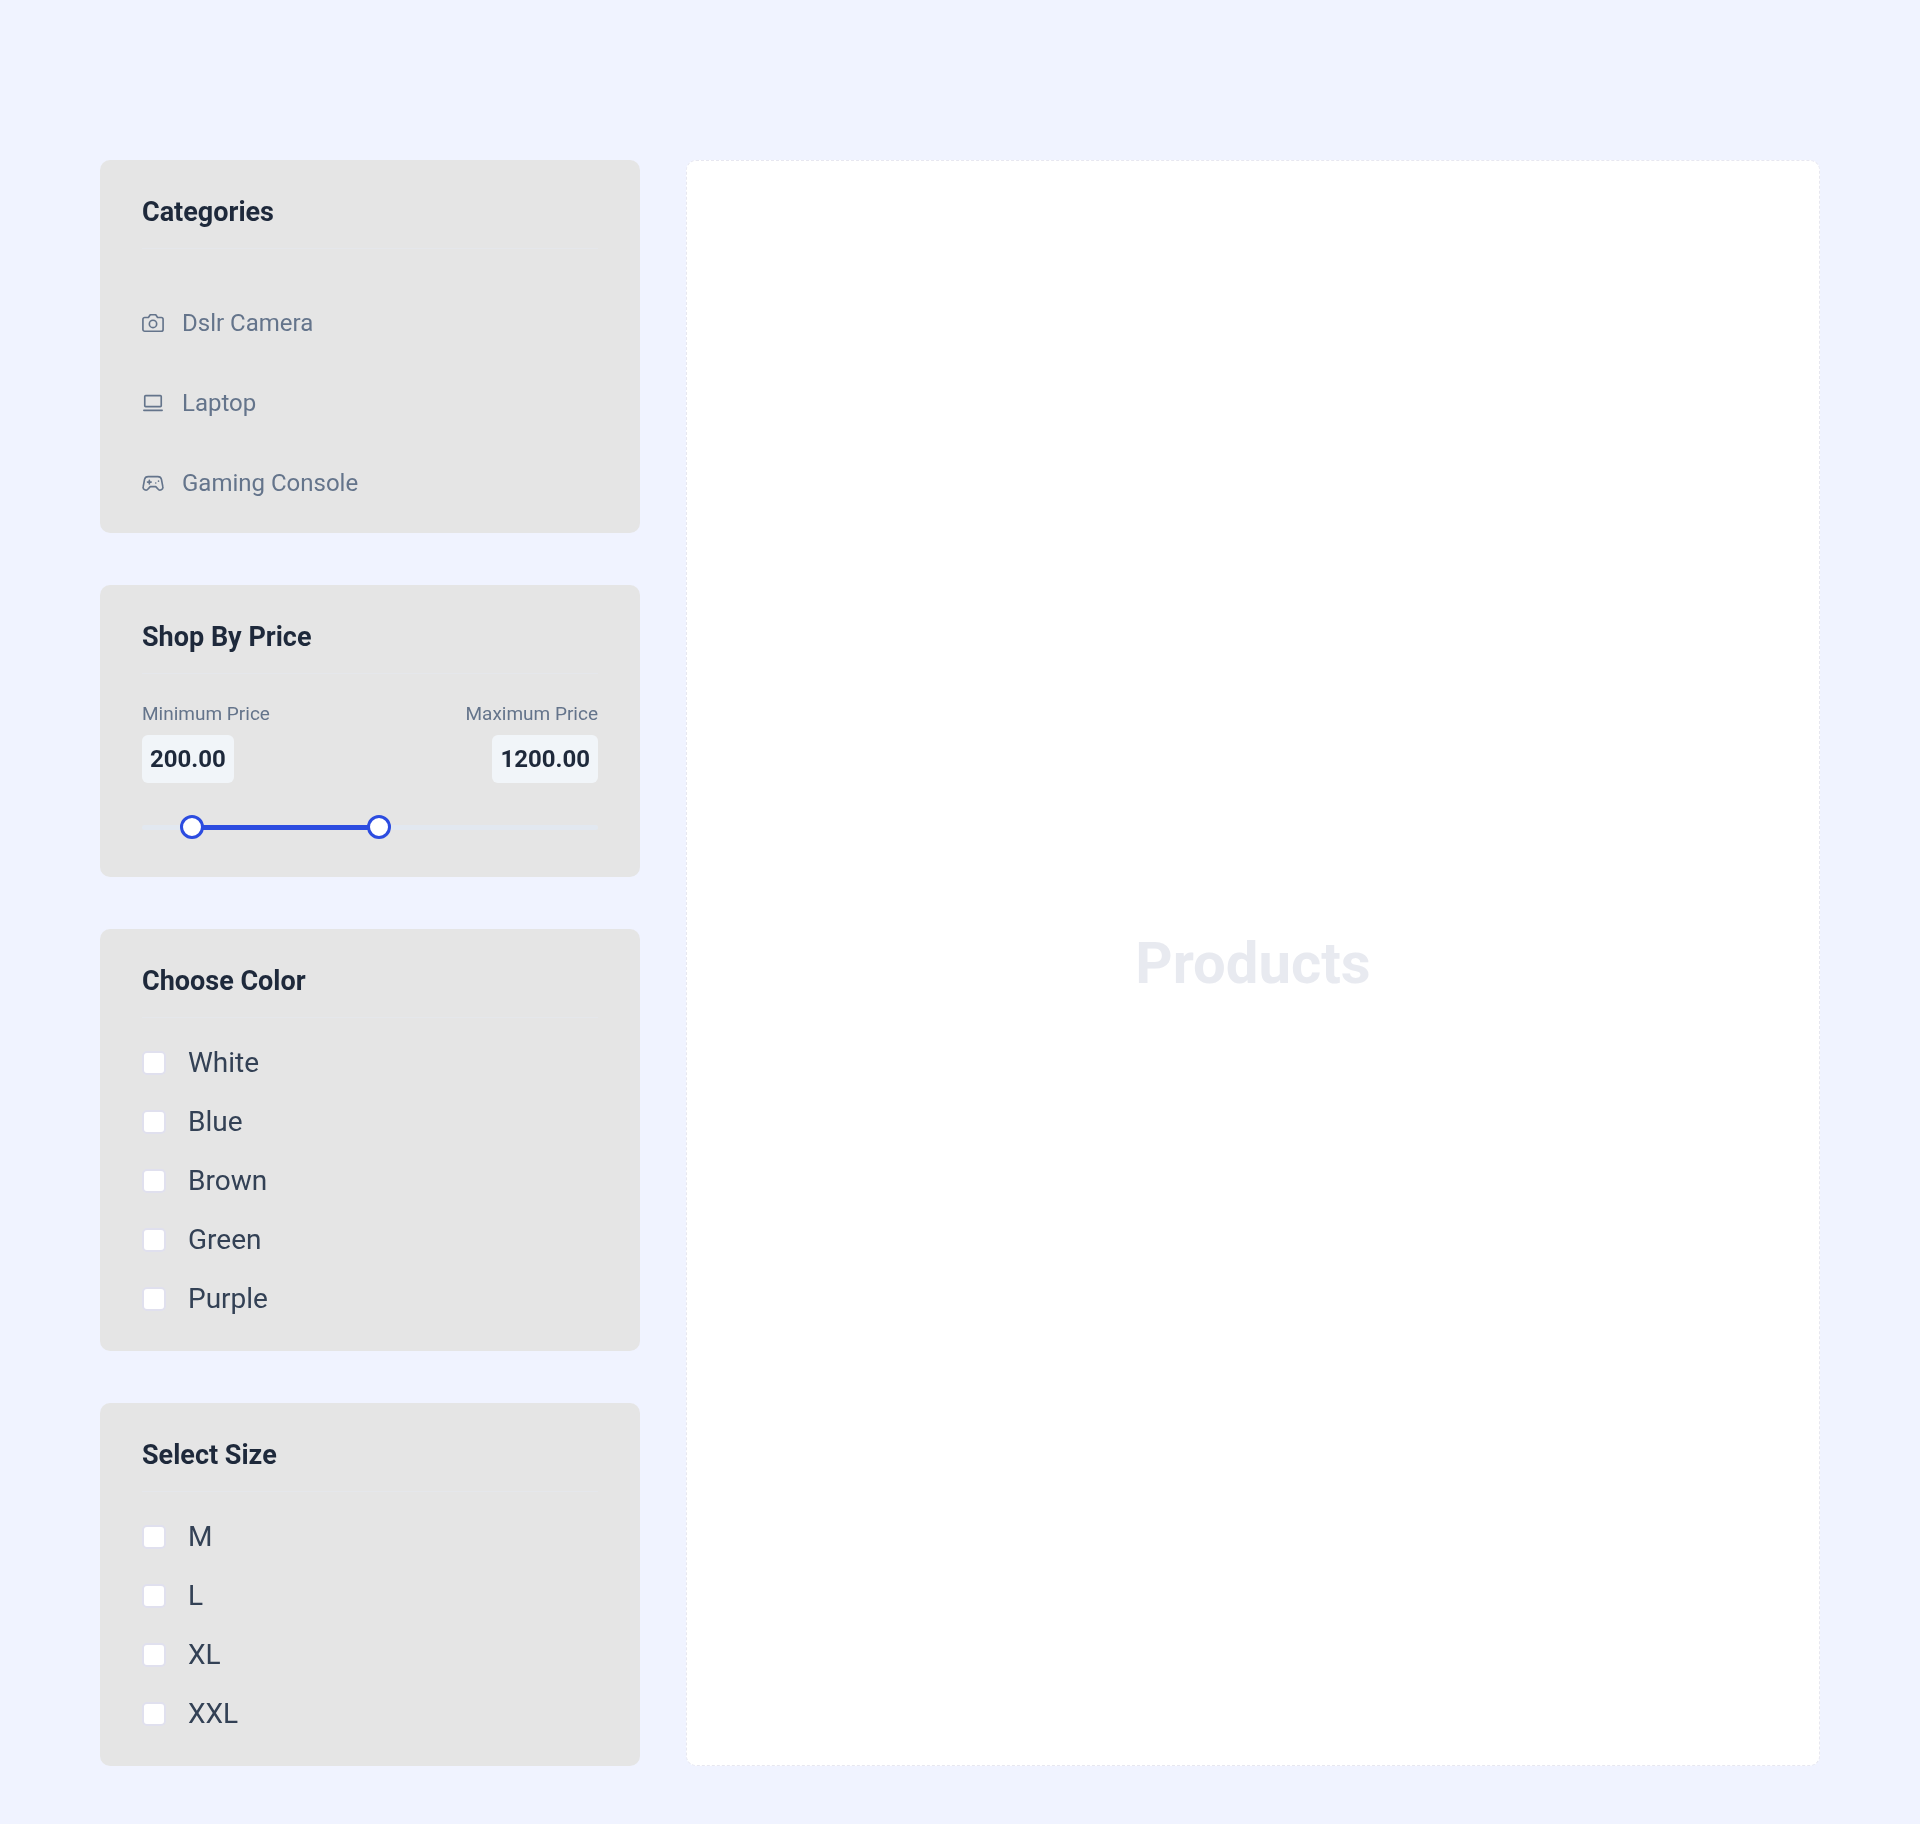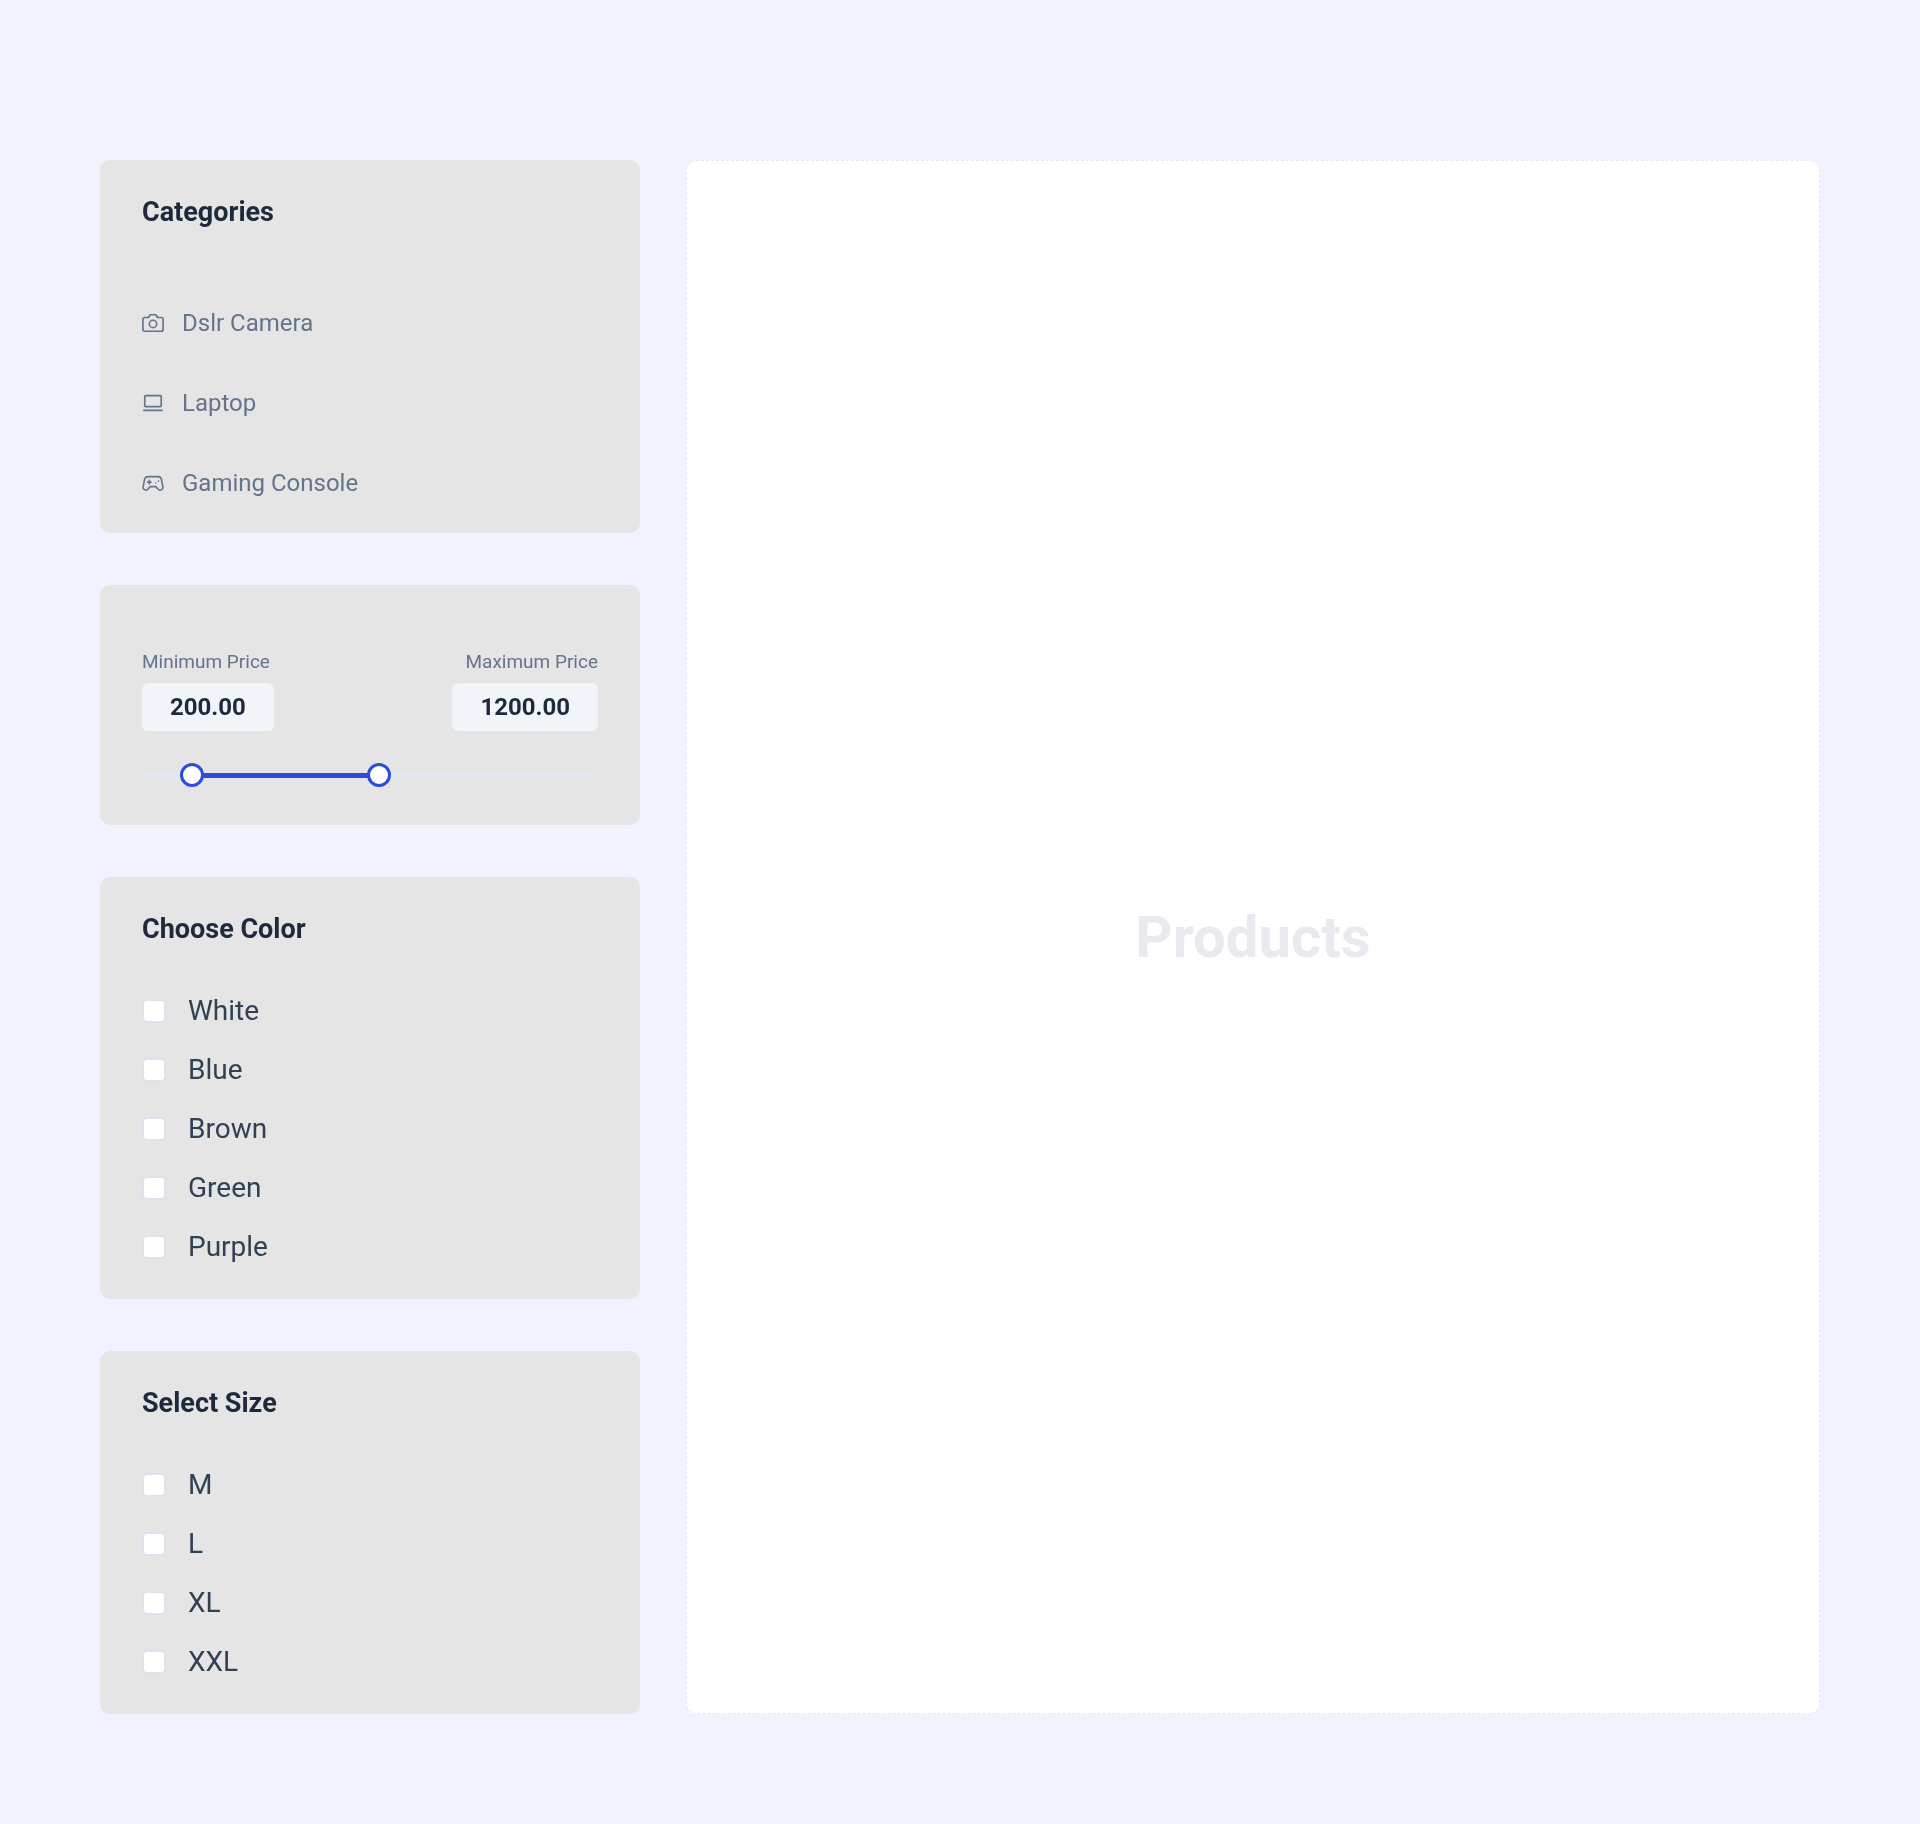--- a/index.html
+++ b/index.html
@@ -90,21 +90,21 @@
     }
 
     .price-values {
       display: flex;
       justify-content: space-between;
       margin-bottom: 30px;
     }
 
     .price-value {
       background-color: #f1f5f9;
-      padding: 10px 28px;
+      padding: 10px 8px;
       border-radius: 6px;
       font-size: 24px;
       font-weight: 700;
       color: #1e293b;
     }
 
     .slider-container {
       position: relative;
       height: 28px;
       padding: 0 4px;
@@ -230,20 +230,21 @@
               <path d="M17.3 5H6.7a4 4 0 0 0-3.9 3.1L1.3 16a3 3 0 0 0 5.4 2.4L9 16h6l2.3 2.4a3 3 0 0 0 5.4-2.4l-1.5-7.9A4 4 0 0 0 17.3 5z"></path>
             </svg>
           </span>
           <span class="category-label">Gaming Console</span>
         </div>
 
       </div>
     </div>
 
     <div class="panel">
+      <h3 class="panel-title">Shop By Price</h3>
       <hr class="panel-divider">
       <div class="price-labels">
         <span class="price-label">Minimum Price</span>
         <span class="price-label">Maximum Price</span>
       </div>
       <div class="price-values">
         <span class="price-value">200.00</span>
         <span class="price-value">1200.00</span>
       </div>
       <div class="slider-container">

